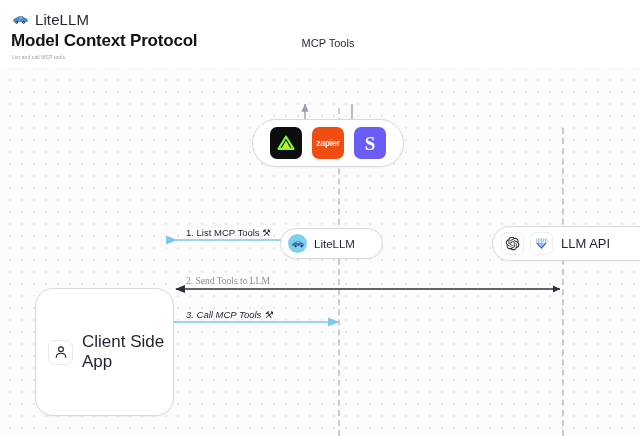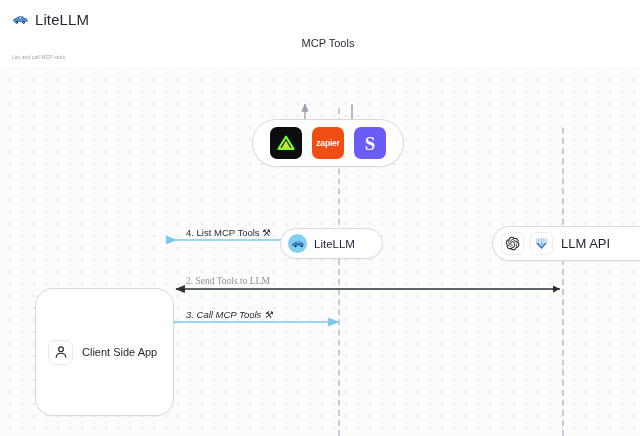--- a/index.html
+++ b/index.html
@@ -118,21 +118,21 @@
     left: 35px; top: 220px; width: 139px; height: 128px;
     border-radius: 18px;
     padding-left: 12px; gap: 9px;
   }
   .client-chip {
     width: 25px; height: 25px; border-radius: 7px;
     background: #ffffff; border: 1px solid #e6e8ec;
     display: flex; align-items: center; justify-content: center;
     flex: none;
   }
-  .client-name { font-size: 11px; color: #1f2430; }
+  .client-name { font-size: 17px; color: #1f2430; }
 
   
   .arrow-svg { position: absolute; left: 0; top: 0; overflow: visible; }
 
   .flow-label {
     position: absolute;
     font-size: 9.5px;
     white-space: nowrap;
   }
   .flow-label.blue { color: #1f2430; }
@@ -149,20 +149,21 @@
       <path d="M2 12.2l4-1.8 3.6-2.2h6.1v2.1h3.7L22 13.4" fill="none" stroke="#2a4f7a" stroke-width="1" stroke-linejoin="round"></path>
       <circle cx="6.7" cy="15.9" r="2" fill="#1b2836"></circle>
       <circle cx="6.7" cy="15.9" r=".8" fill="#cfd9e4"></circle>
       <circle cx="16.3" cy="15.9" r="2" fill="#1b2836"></circle>
       <circle cx="16.3" cy="15.9" r=".8" fill="#cfd9e4"></circle>
       <path d="M9.9 9.1h4.6v1.4H9.9z" fill="#bcd6ef"></path>
     </svg>
     <span class="brand-name">LiteLLM</span>
   </div>
 
+  <div class="page-title">Model Context Protocol</div>
   <div class="page-subtitle">List and call MCP tools</div>
 
   <div class="canvas">
 
     <div class="lifeline mid"></div>
     <div class="lifeline right"></div>
 
     <svg class="arrow-svg" width="640" height="368">
       <defs>
         <marker id="ah-gray" markerWidth="7" markerHeight="7" refX="5.6" refY="3" orient="auto">
@@ -251,18 +252,18 @@
     <div class="node client-box">
       <span class="client-chip">
         <svg width="16" height="16" viewBox="0 0 24 24">
           <circle cx="12" cy="8" r="3.6" fill="none" stroke="#1f2430" stroke-width="1.7"></circle>
           <path d="M4.8 20c0-3.8 3.2-6.2 7.2-6.2s7.2 2.4 7.2 6.2" fill="none" stroke="#1f2430" stroke-width="1.7" stroke-linecap="round"></path>
         </svg>
       </span>
       <span class="client-name">Client Side App</span>
     </div>
 
-    <div class="flow-label blue" style="left:186px; top:159px;">4. List MCP Tools ⚒</div>
+    <div class="flow-label blue" style="left:186px; top:159px;">1. List MCP Tools ⚒</div>
     <div class="flow-label gray" style="left:186px; top:208px;">2. Send Tools to LLM</div>
     <div class="flow-label blue" style="left:186px; top:241px;font-style:italic;">3. Call MCP Tools ⚒</div>
 
   </div>
 </div>
 
 </body></html>

